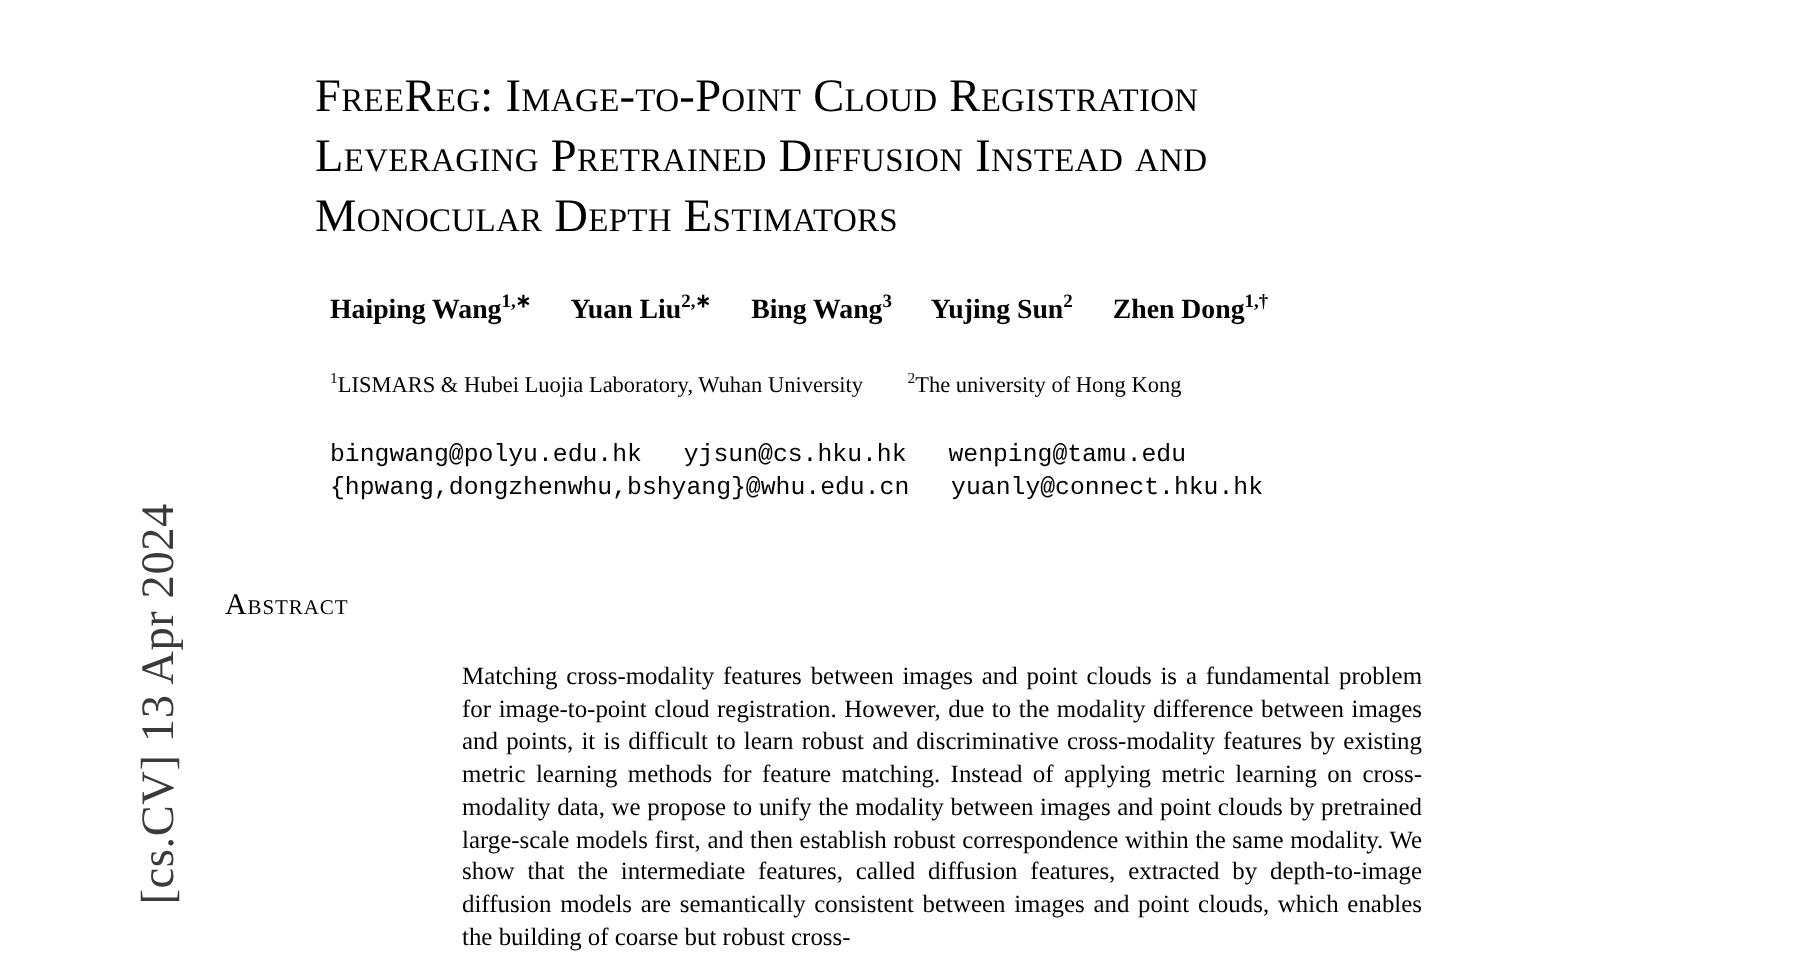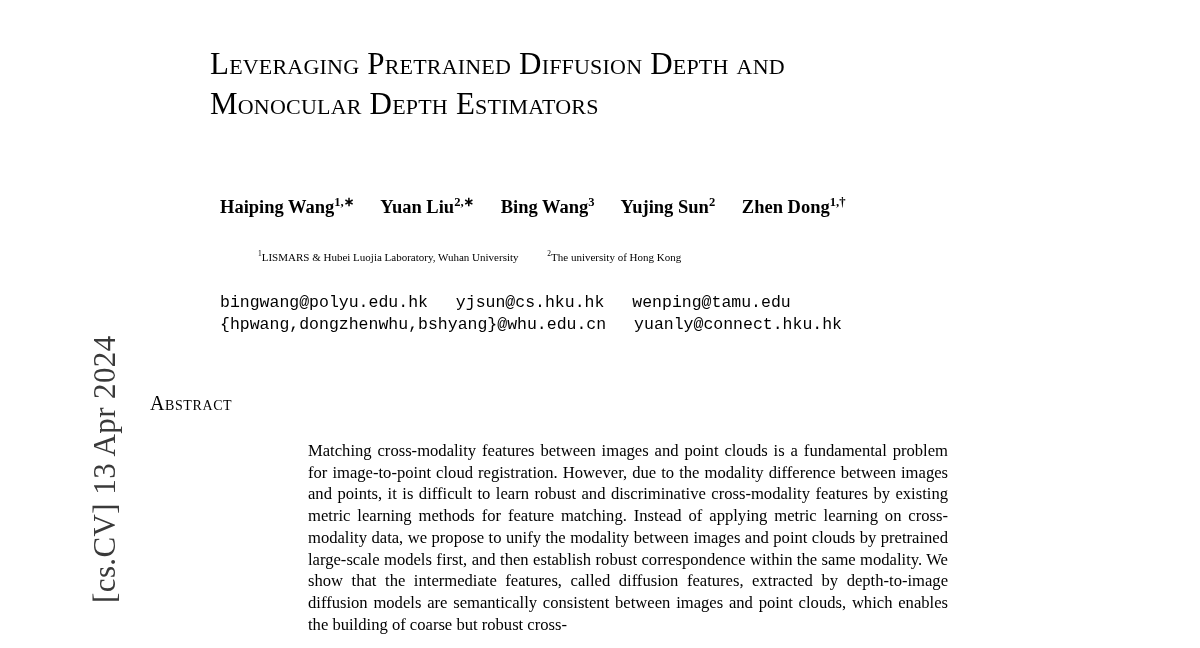--- a/index.html
+++ b/index.html
@@ -73,23 +73,22 @@
   }
   .authors .arow { display: block; white-space: nowrap; }
   .authors .sp { display: inline-block; width: 22px; }
   sup { font-size: 0.68em; vertical-align: super; line-height: 0; }
 
   .affil {
     position: absolute;
     left: 70px;
     top: 247px;
     width: 900px;
-    font-size: 11px;
+    font-size: 15px;
     line-height: 21px;
-    margin-left: 38px;
   }
   .affil .arow { display: block; white-space: nowrap; }
   .affil .gap { display: inline-block; width: 26px; }
 
   .emails {
     position: absolute;
     left: 70px;
     top: 292px;
     width: 900px;
     font-family: "Liberation Mono", monospace;
@@ -126,21 +125,22 @@
 </head>
 <body>
 
 <div class="arxiv-stamp">
   <div class="vtext">[cs.CV]  13 Apr 2024</div>
 </div>
 
 <div class="page">
 
   <div class="title">
-    <span class="ln">Leveraging Pretrained Diffusion Depth and</span>
+    <span class="ln">FreeReg:  Image-to-Point Cloud Registration</span>
+    <span class="ln">Leveraging Pretrained Diffusion Instead and</span>
     <span class="ln">Monocular Depth Estimators</span>
   </div>
 
   <div class="authors">
     <span class="arow">
       <span>Haiping Wang</span><sup>1,∗</sup><span class="sp"></span>
       <span>Yuan Liu</span><sup>2,∗</sup><span class="sp"></span>
       <span>Bing Wang</span><sup>3</sup><span class="sp"></span>
       <span>Yujing Sun</span><sup>2</sup><span class="sp"></span>
       <span>Zhen Dong</span><sup>1,†</sup>

